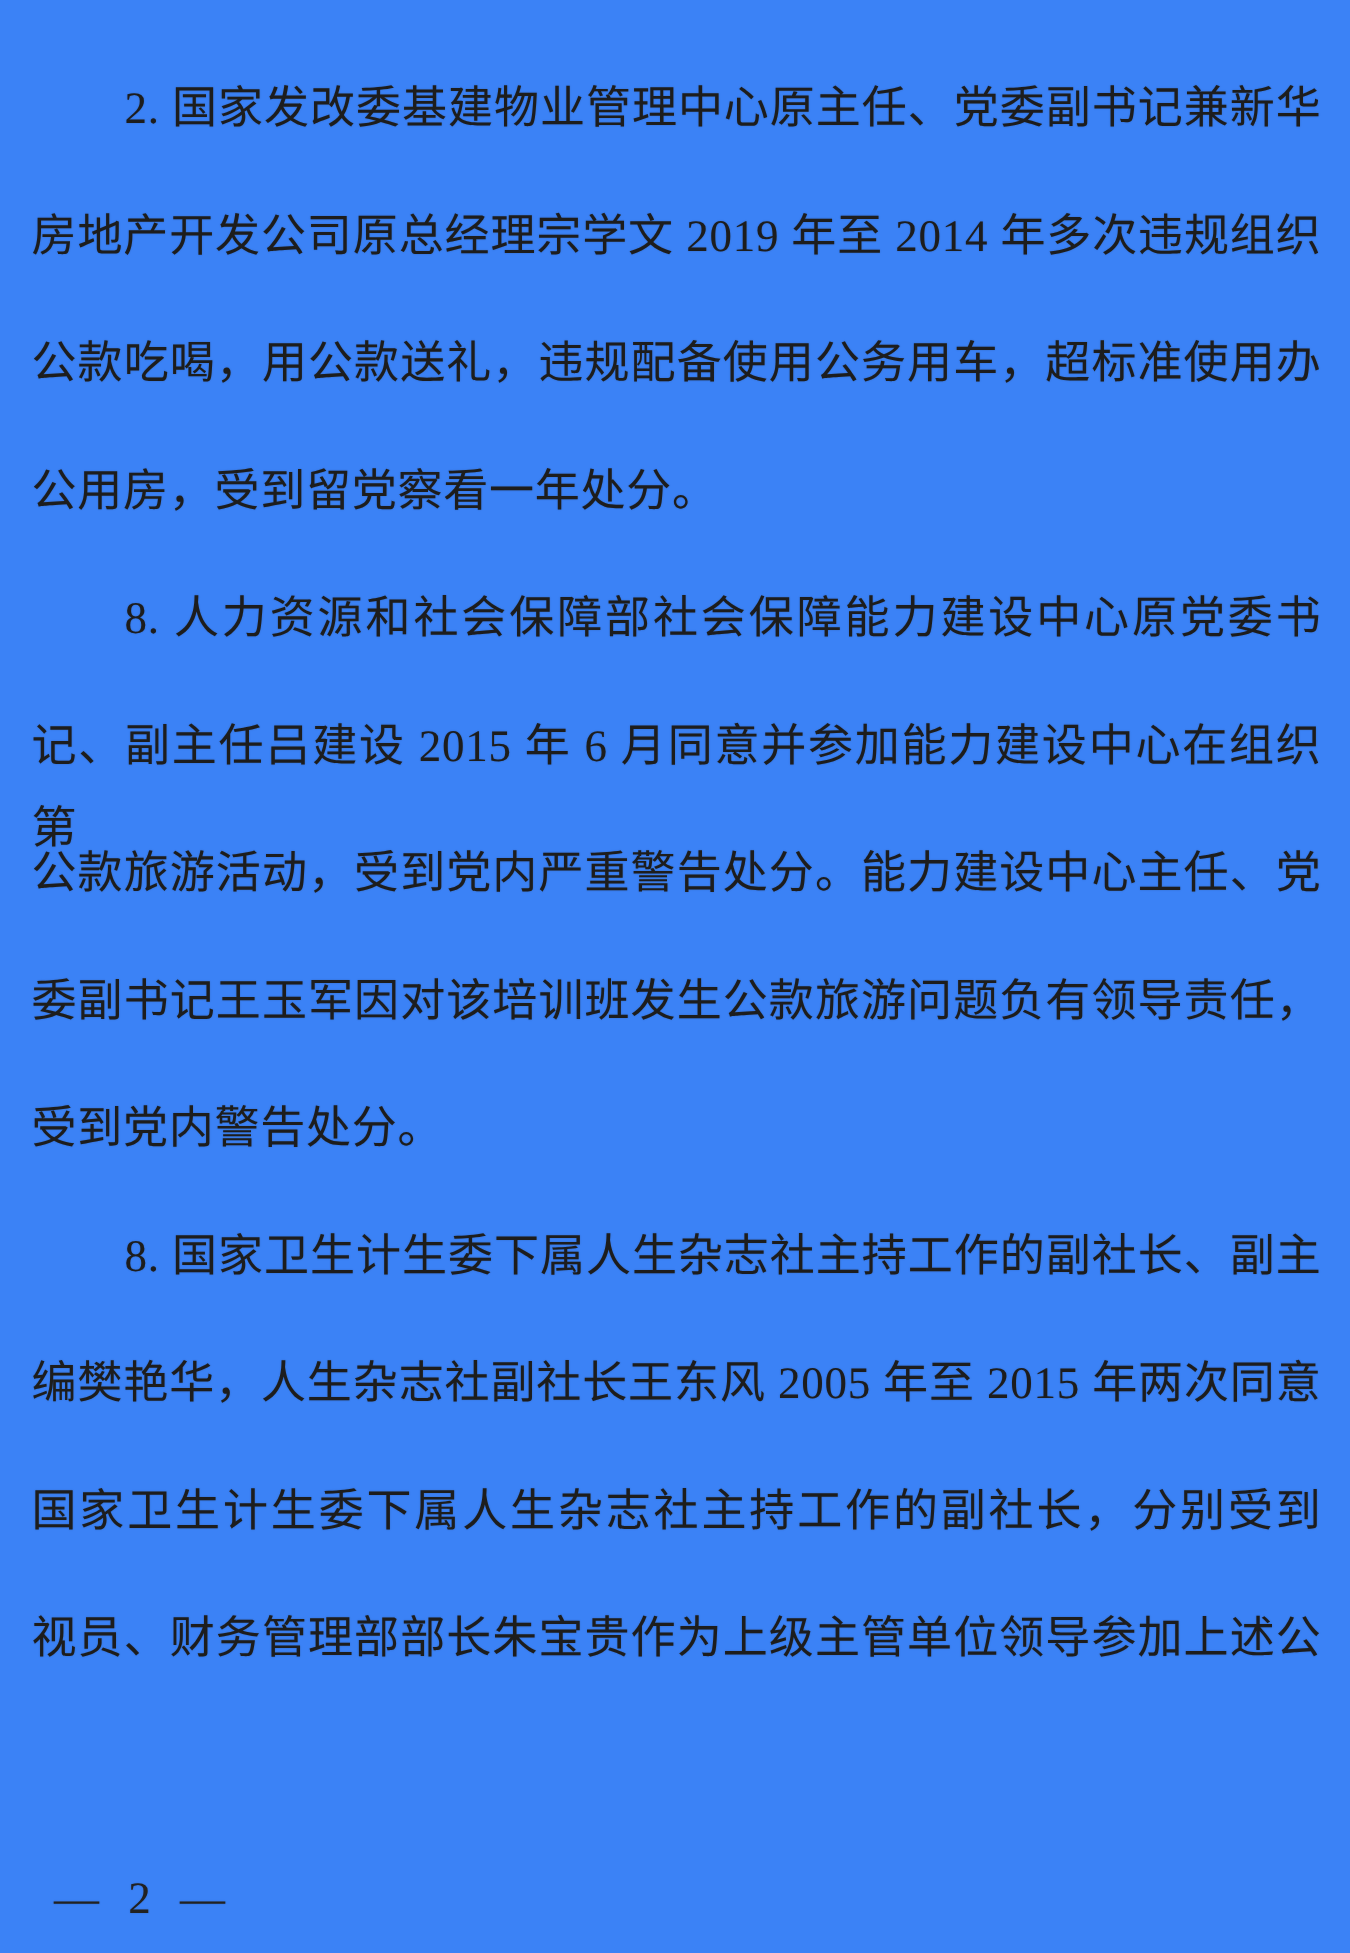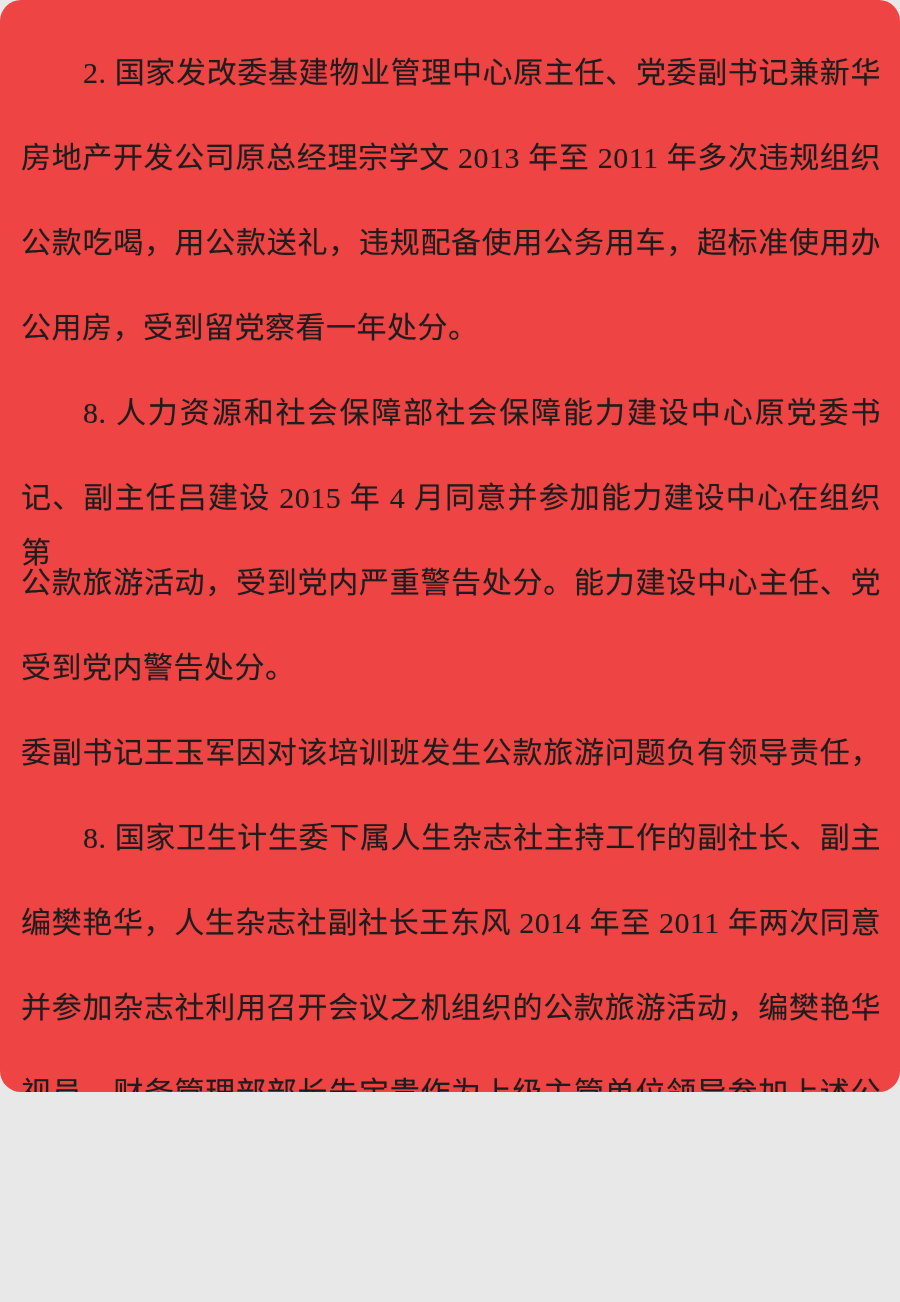--- a/index.html
+++ b/index.html
@@ -3,27 +3,26 @@
 <meta charset="utf-8">
 <style>
   html, body {
     margin: 0;
     padding: 0;
     background: #e8e8e8;
   }
   .page {
     position: relative;
     width: 900px;
-    height: 1092px;
+    height: 1302px;
     margin: 0 auto;
-    background: #ef4444;
+    background: #3b82f6;
     overflow: hidden;
     font-family: "Liberation Serif", "DejaVu Serif", serif;
     color: #1d1d1d;
-    border-radius: 21px;
   }
   .doc-body {
     position: absolute;
     left: 21px;
     top: 15px;
     width: 860px;
   }
   .line {
     height: 55px;
     line-height: 55px;
@@ -54,31 +53,31 @@
     text-shadow: 0 0 1px rgba(40, 40, 40, 0.3);
   }
 </style>
 </head>
 <body>
 
 <div class="page">
   <div class="doc-body">
 
     <p class="line first">2. 国家发改委基建物业管理中心原主任、党委副书记兼新华</p>
-    <p class="line">房地产开发公司原总经理宗学文 2013 年至 2011 年多次违规组织</p>
+    <p class="line">房地产开发公司原总经理宗学文 2019 年至 2014 年多次违规组织</p>
     <p class="line">公款吃喝，用公款送礼，违规配备使用公务用车，超标准使用办</p>
     <p class="line end">公用房，受到留党察看一年处分。</p>
 
     <p class="line first">8. 人力资源和社会保障部社会保障能力建设中心原党委书</p>
-    <p class="line">记、副主任吕建设 2015 年 4 月同意并参加能力建设中心在组织第</p>
+    <p class="line">记、副主任吕建设 2015 年 6 月同意并参加能力建设中心在组织第</p>
     <p class="line">公款旅游活动，受到党内严重警告处分。能力建设中心主任、党</p>
+    <p class="line">委副书记王玉军因对该培训班发生公款旅游问题负有领导责任，</p>
     <p class="line end">受到党内警告处分。</p>
-    <p class="line">委副书记王玉军因对该培训班发生公款旅游问题负有领导责任，</p>
 
     <p class="line first">8. 国家卫生计生委下属人生杂志社主持工作的副社长、副主</p>
-    <p class="line">编樊艳华，人生杂志社副社长王东风 2014 年至 2011 年两次同意</p>
-    <p class="line">并参加杂志社利用召开会议之机组织的公款旅游活动，编樊艳华</p>
+    <p class="line">编樊艳华，人生杂志社副社长王东风 2005 年至 2015 年两次同意</p>
+    <p class="line">国家卫生计生委下属人生杂志社主持工作的副社长，分别受到</p>
     <p class="line">视员、财务管理部部长朱宝贵作为上级主管单位领导参加上述公</p>
 
   </div>
 
   <div class="footer">— 2 —</div>
 </div>
 
 </body></html>

